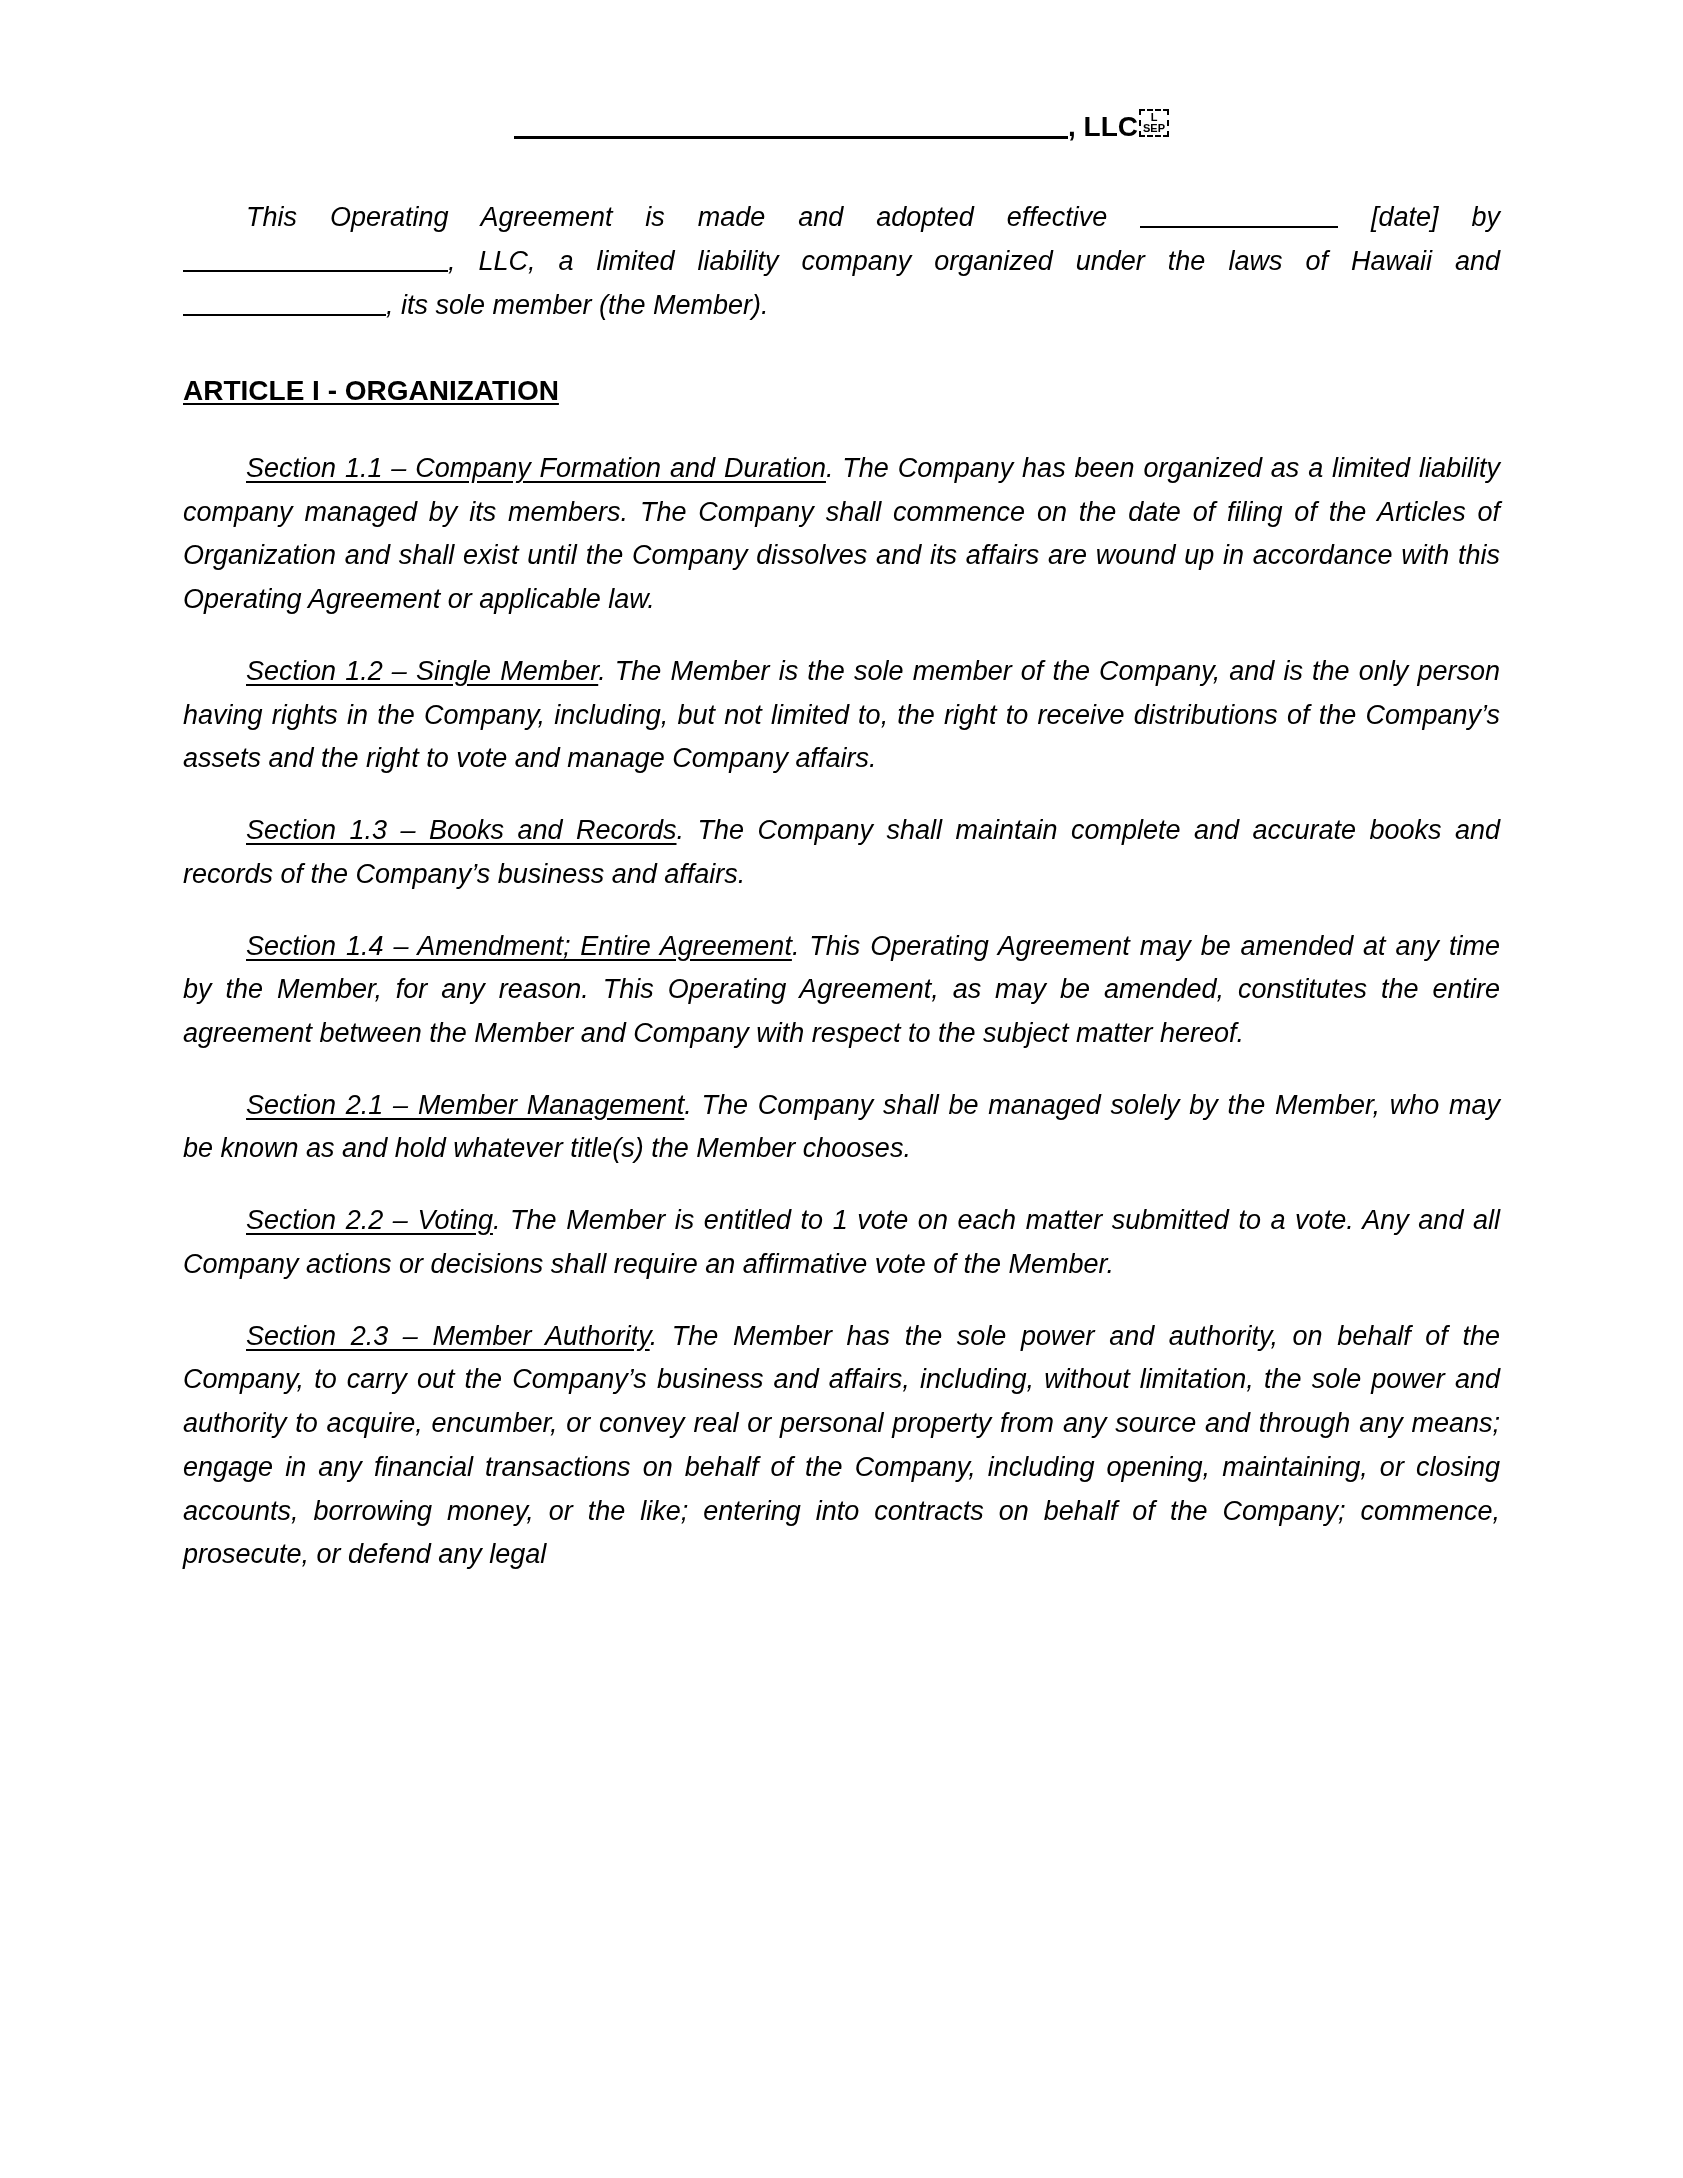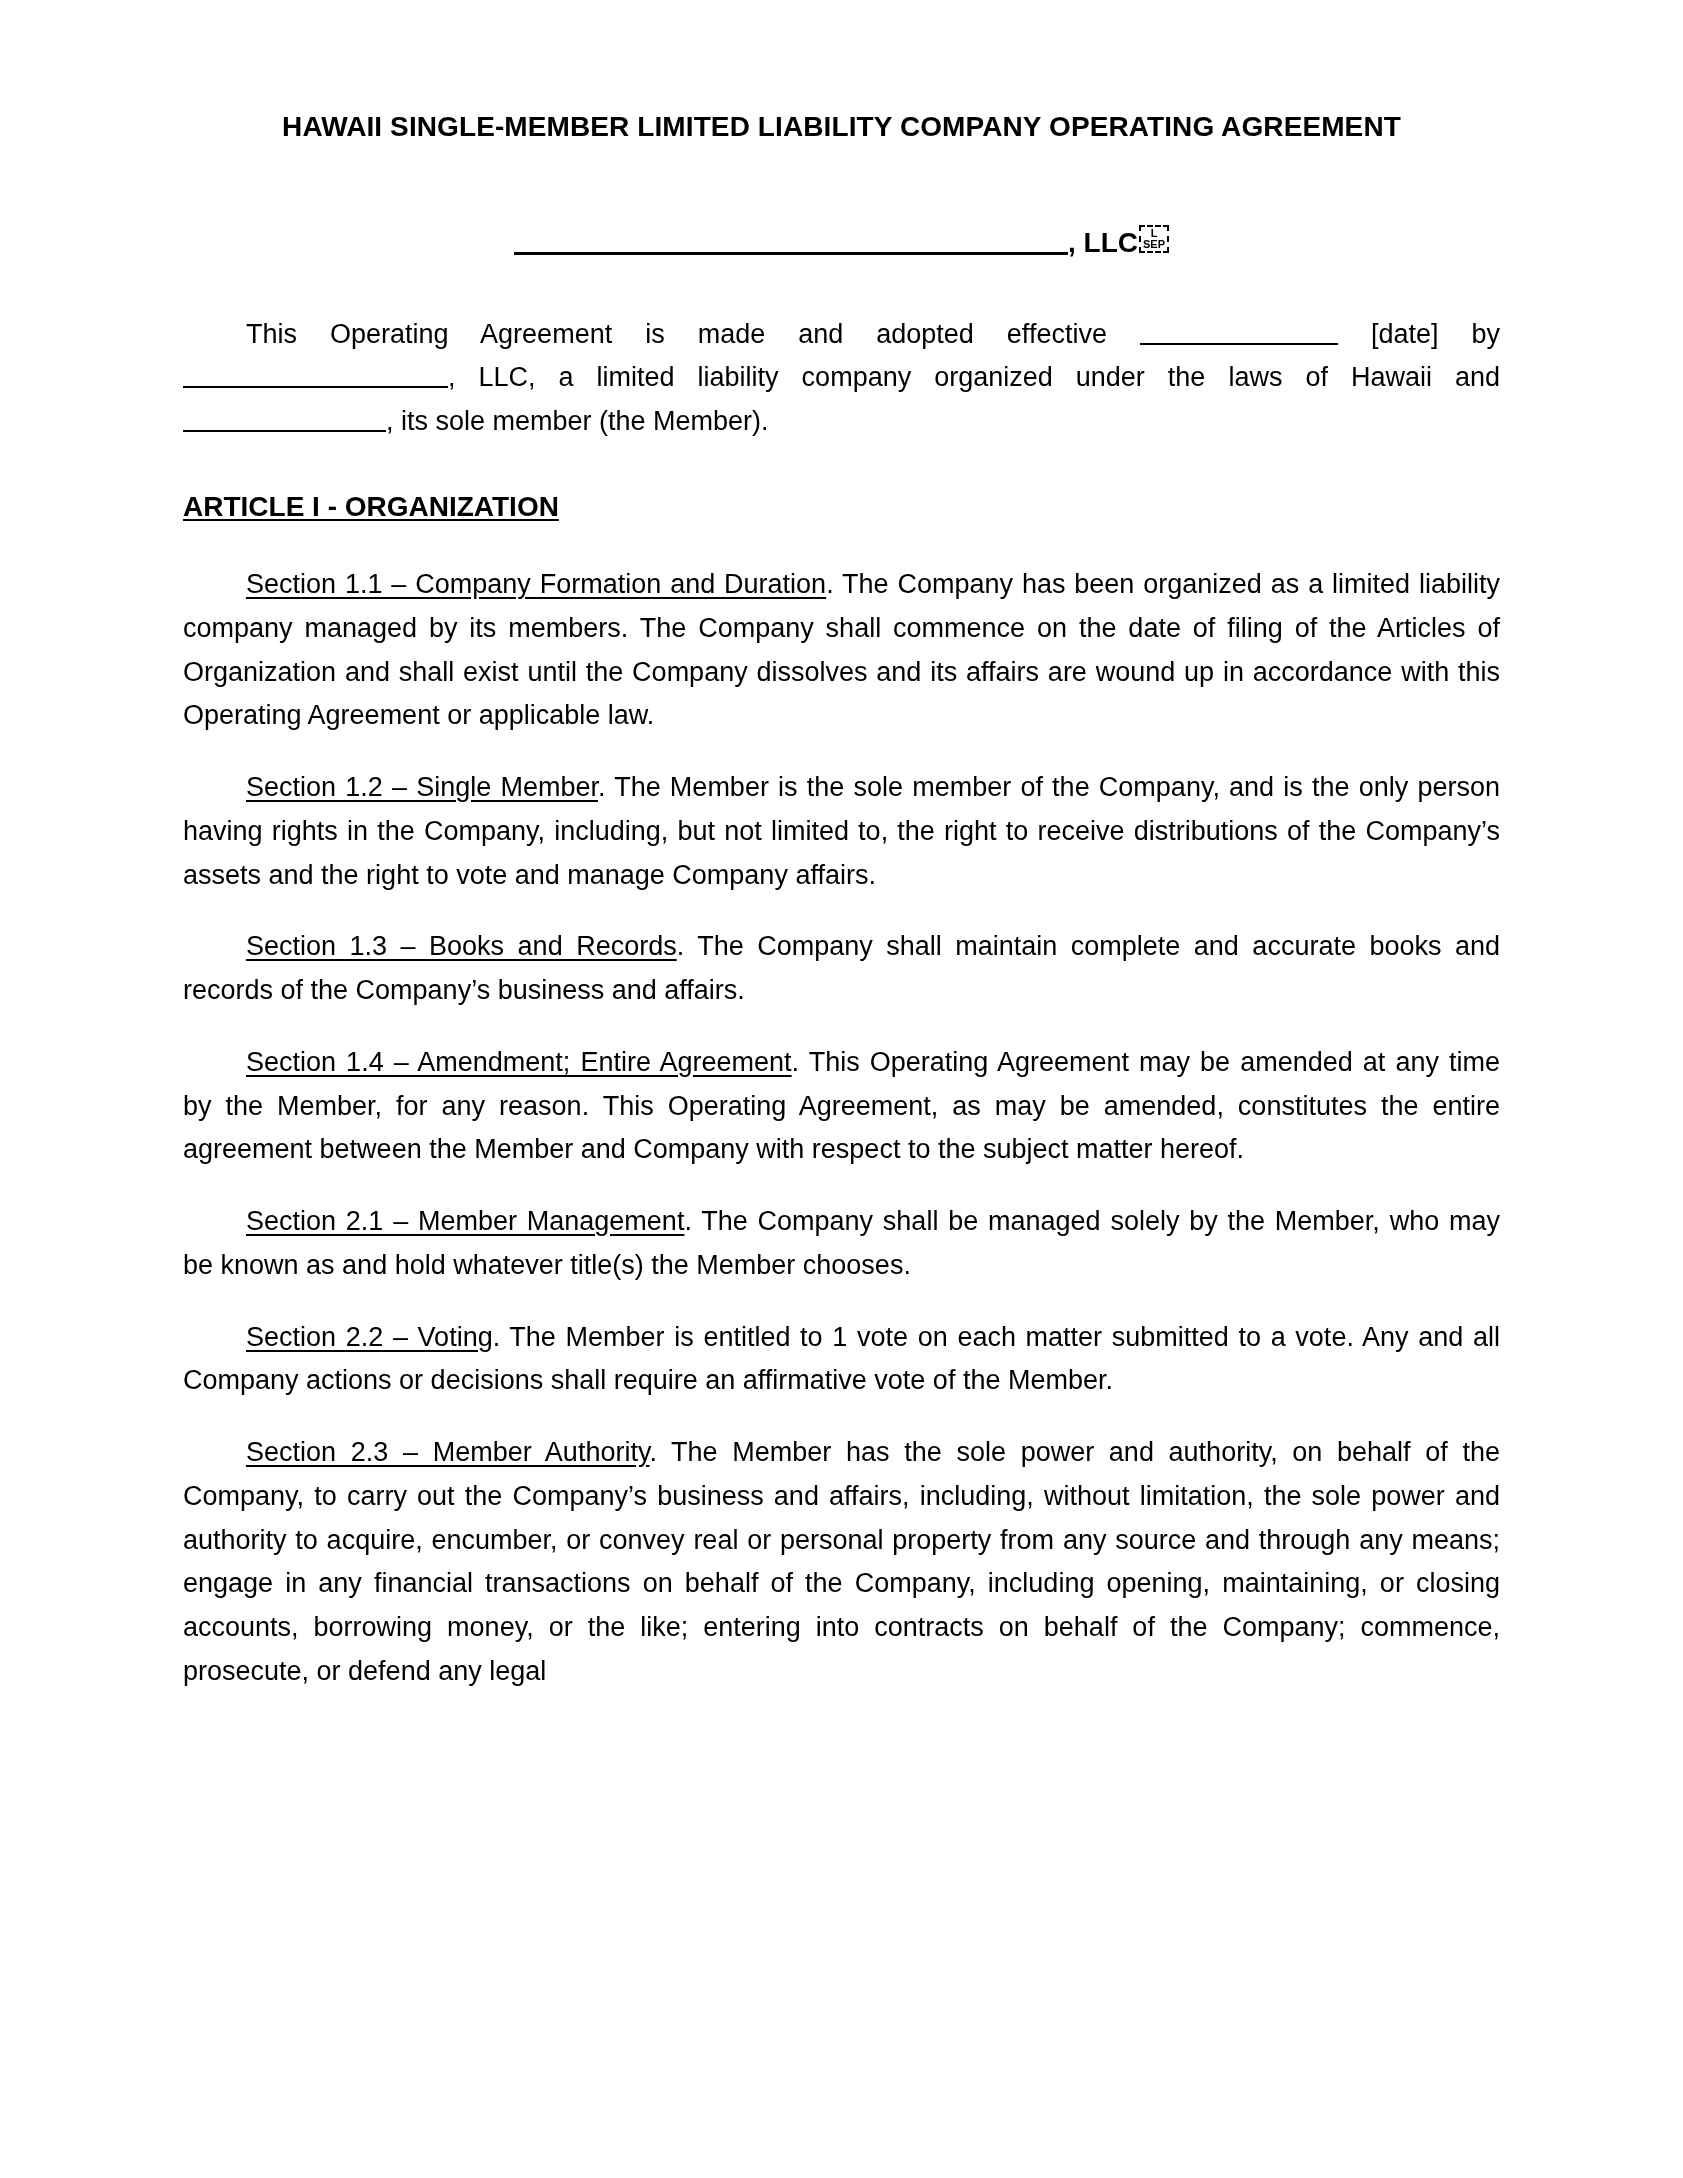--- a/index.html
+++ b/index.html
@@ -80,20 +80,21 @@
 
   
   p.body {
     margin: 0 0 28px 0;
     text-align: justify;
     text-justify: inter-word;
     text-indent: 63px;
     font-size: 27px;
     line-height: 1.62;
     hyphens: none;
+    font-style: italic;
   }
   p.body:last-child { margin-bottom: 16px; }
   .sec-head {
     text-decoration: underline;
     text-underline-offset: 4px;
   }
   .blank-sm {
     display: inline-block;
     width: 198px;
     border-bottom: 2.5px solid #000;
@@ -111,21 +112,20 @@
     border-bottom: 2.5px solid #000;
     vertical-align: -2px;
   }
 </style>
 </head>
 <body>
 
 <div class="page">
   <div class="doc">
 
-    <h1 class="doc-title">HAWAII SINGLE-MEMBER LIMITED LIABILITY COMPANY OPERATING AGREEMENT</h1>
 
     <div class="name-line">
       <span class="blank-long"></span><span>, LLC</span><span class="sep-box"><span class="sep-l">L</span><span>SEP</span></span>
     </div>
 
 
     <p class="body"><span>This Operating Agreement is made and adopted effective </span><span class="blank-sm"></span><span> [date] by </span><span class="blank-md"></span><span>, LLC, a limited liability company organized under the laws of Hawaii and </span><span class="blank-xs"></span><span>, its sole member (the Member).</span></p>
 
     <h3 class="article-head"><u>ARTICLE I - ORGANIZATION</u></h3>
 

